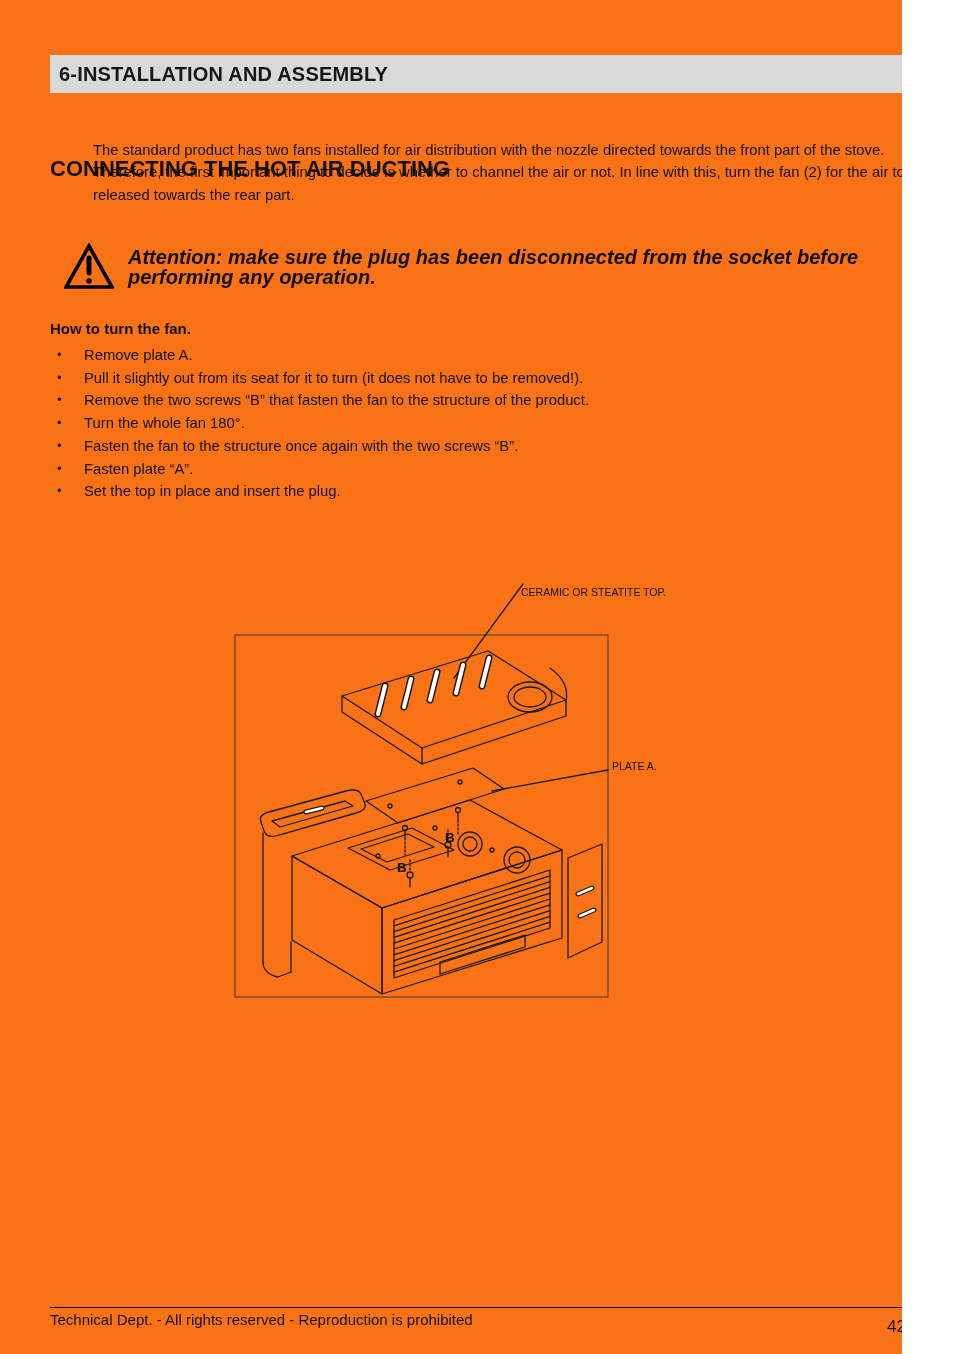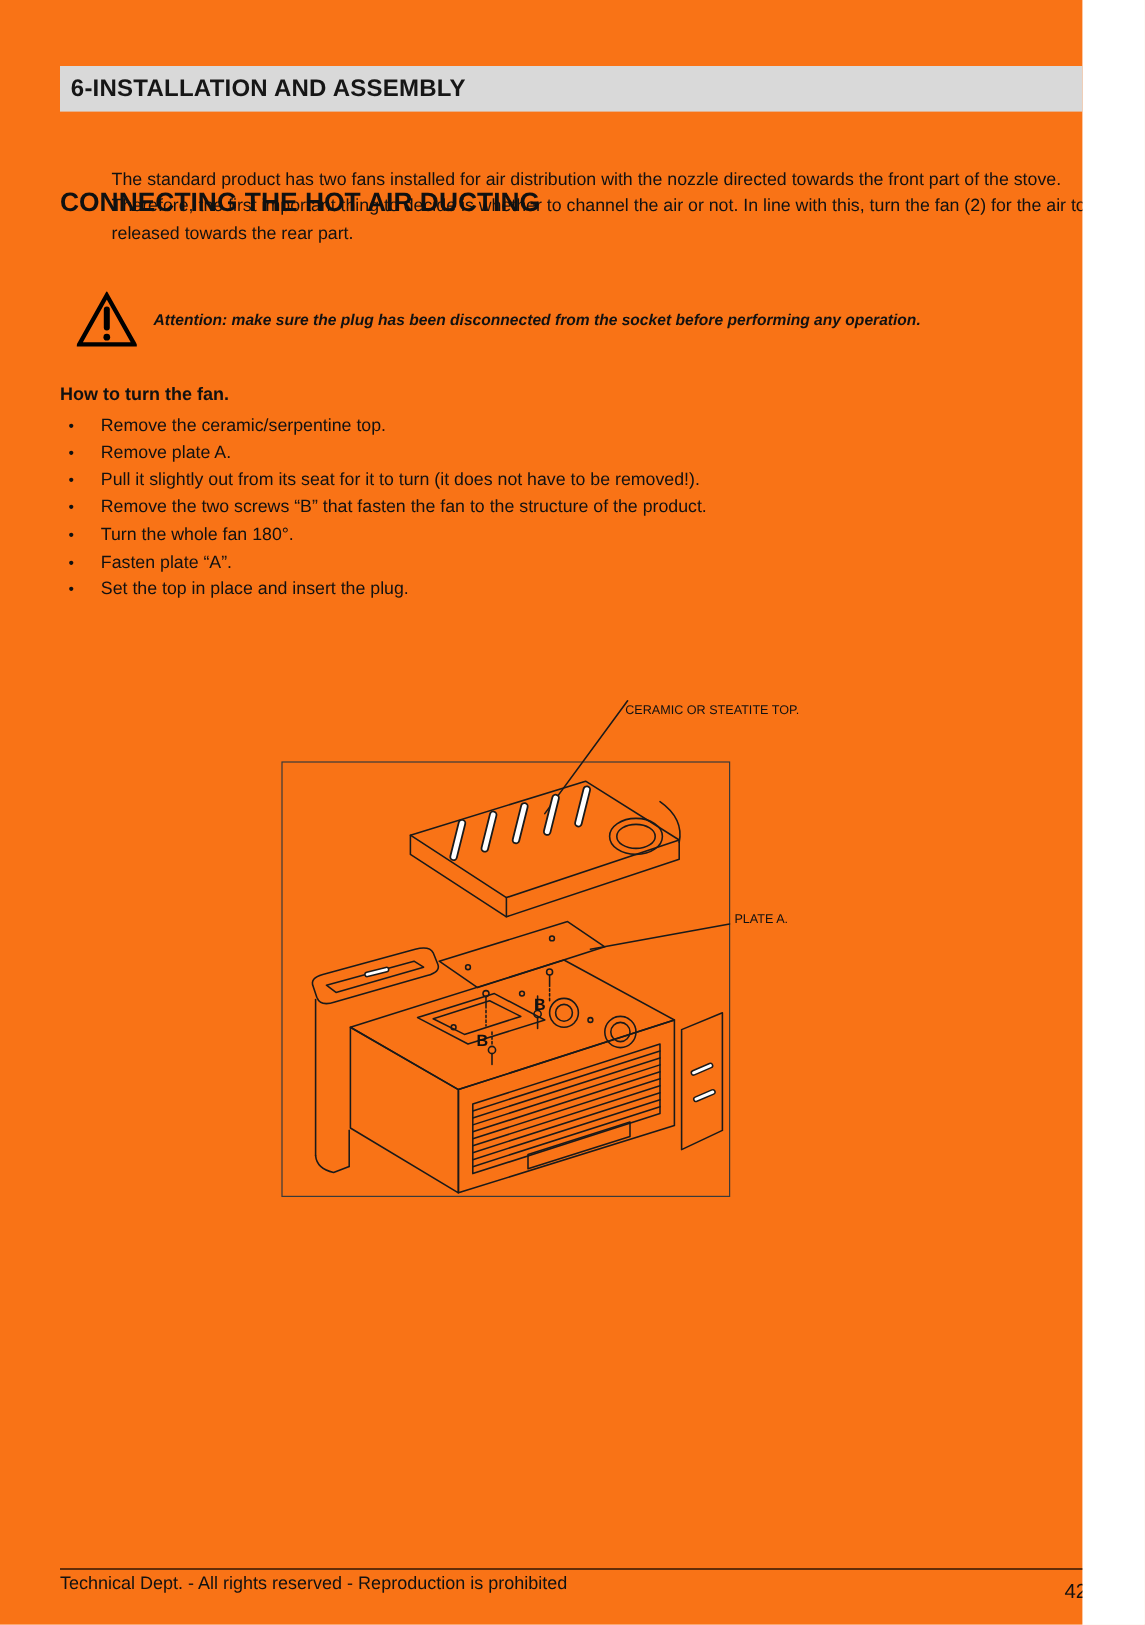--- a/index.html
+++ b/index.html
@@ -12,21 +12,21 @@
     position:absolute; left:50px; top:55px; width:856px; height:38px;
     background:#d9d9d9; display:flex; align-items:center; padding-left:9px;
   }
   .header-bar h1 { font-size:20px; font-weight:bold; letter-spacing:.2px; color:#161616; }
   .section-title { position:absolute; left:50px; top:114px; font-size:22px; font-weight:bold;margin-top:42px; }
   .para { position:absolute; left:50px; width:858px; font-size:14.8px; line-height:22.5px;margin-left:43px; }
   .p1 { top:139px; }
   .p2 { top:161px; }
   .warning { position:absolute; left:64px; top:243px; display:flex; align-items:center; gap:14px; width:810px; }
   .warning-icon { flex:0 0 auto; width:50px; height:48px; }
-  .warning-text { font-size:13px; font-weight:bold; font-style:italic; line-height:20px; }
+  .warning-text { font-size:20px; font-weight:bold; font-style:italic; line-height:20px; }
   .howto-title { position:absolute; left:50px; top:320px; font-size:15px; font-weight:bold; }
   .steps { position:absolute; left:50px; top:344px; width:860px; list-style:none; }
   .steps li { position:relative; padding-left:34px; font-size:14.8px; line-height:22.7px; }
   .steps li::before { content:"•"; position:absolute; left:7px; top:0; font-size:13px; }
   .figure { position:absolute; left:230px; top:560px; width:470px; height:450px; }
   .fig-svg { position:absolute; left:0; top:0; }
   .fig-label { position:absolute; font-size:10.5px; color:#111; white-space:nowrap; z-index:2; }
   .label-top   { left:291px; top:26px; }
   .label-plate { left:382px; top:200px; }
   .label-b { font-size:13.5px; font-weight:bold; }
@@ -60,25 +60,25 @@
         <line x1="25" y1="15" x2="25" y2="30" stroke="#000" stroke-width="5" stroke-linecap="round"></line>
         <circle cx="25" cy="38" r="2.8" fill="#000"></circle>
       </svg>
     </span>
     <p class="warning-text">Attention: make sure the plug has been disconnected from the socket before performing any operation.</p>
   </div>
 
   <h3 class="howto-title">How to turn the fan.</h3>
 
   <ul class="steps">
-    <li>Remove the ceramic/serpentine top.</li>
     <li>Remove plate A.</li>
     <li>Pull it slightly out from its seat for it to turn (it does not have to be removed!).</li>
     <li>Remove the two screws “B” that fasten the fan to the structure of the product.</li>
     <li>Turn the whole fan 180°.</li>
+    <li>Fasten the fan to the structure once again with the two screws “B”.</li>
     <li>Fasten plate “A”.</li>
     <li>Set the top in place and insert the plug.</li>
   </ul>
 
   <div class="figure">
     <div class="fig-label label-top">CERAMIC OR STEATITE TOP.</div>
     <div class="fig-label label-plate">PLATE A.</div>
     <div class="fig-label label-b label-b1">B</div>
     <div class="fig-label label-b label-b2">B</div>
 

